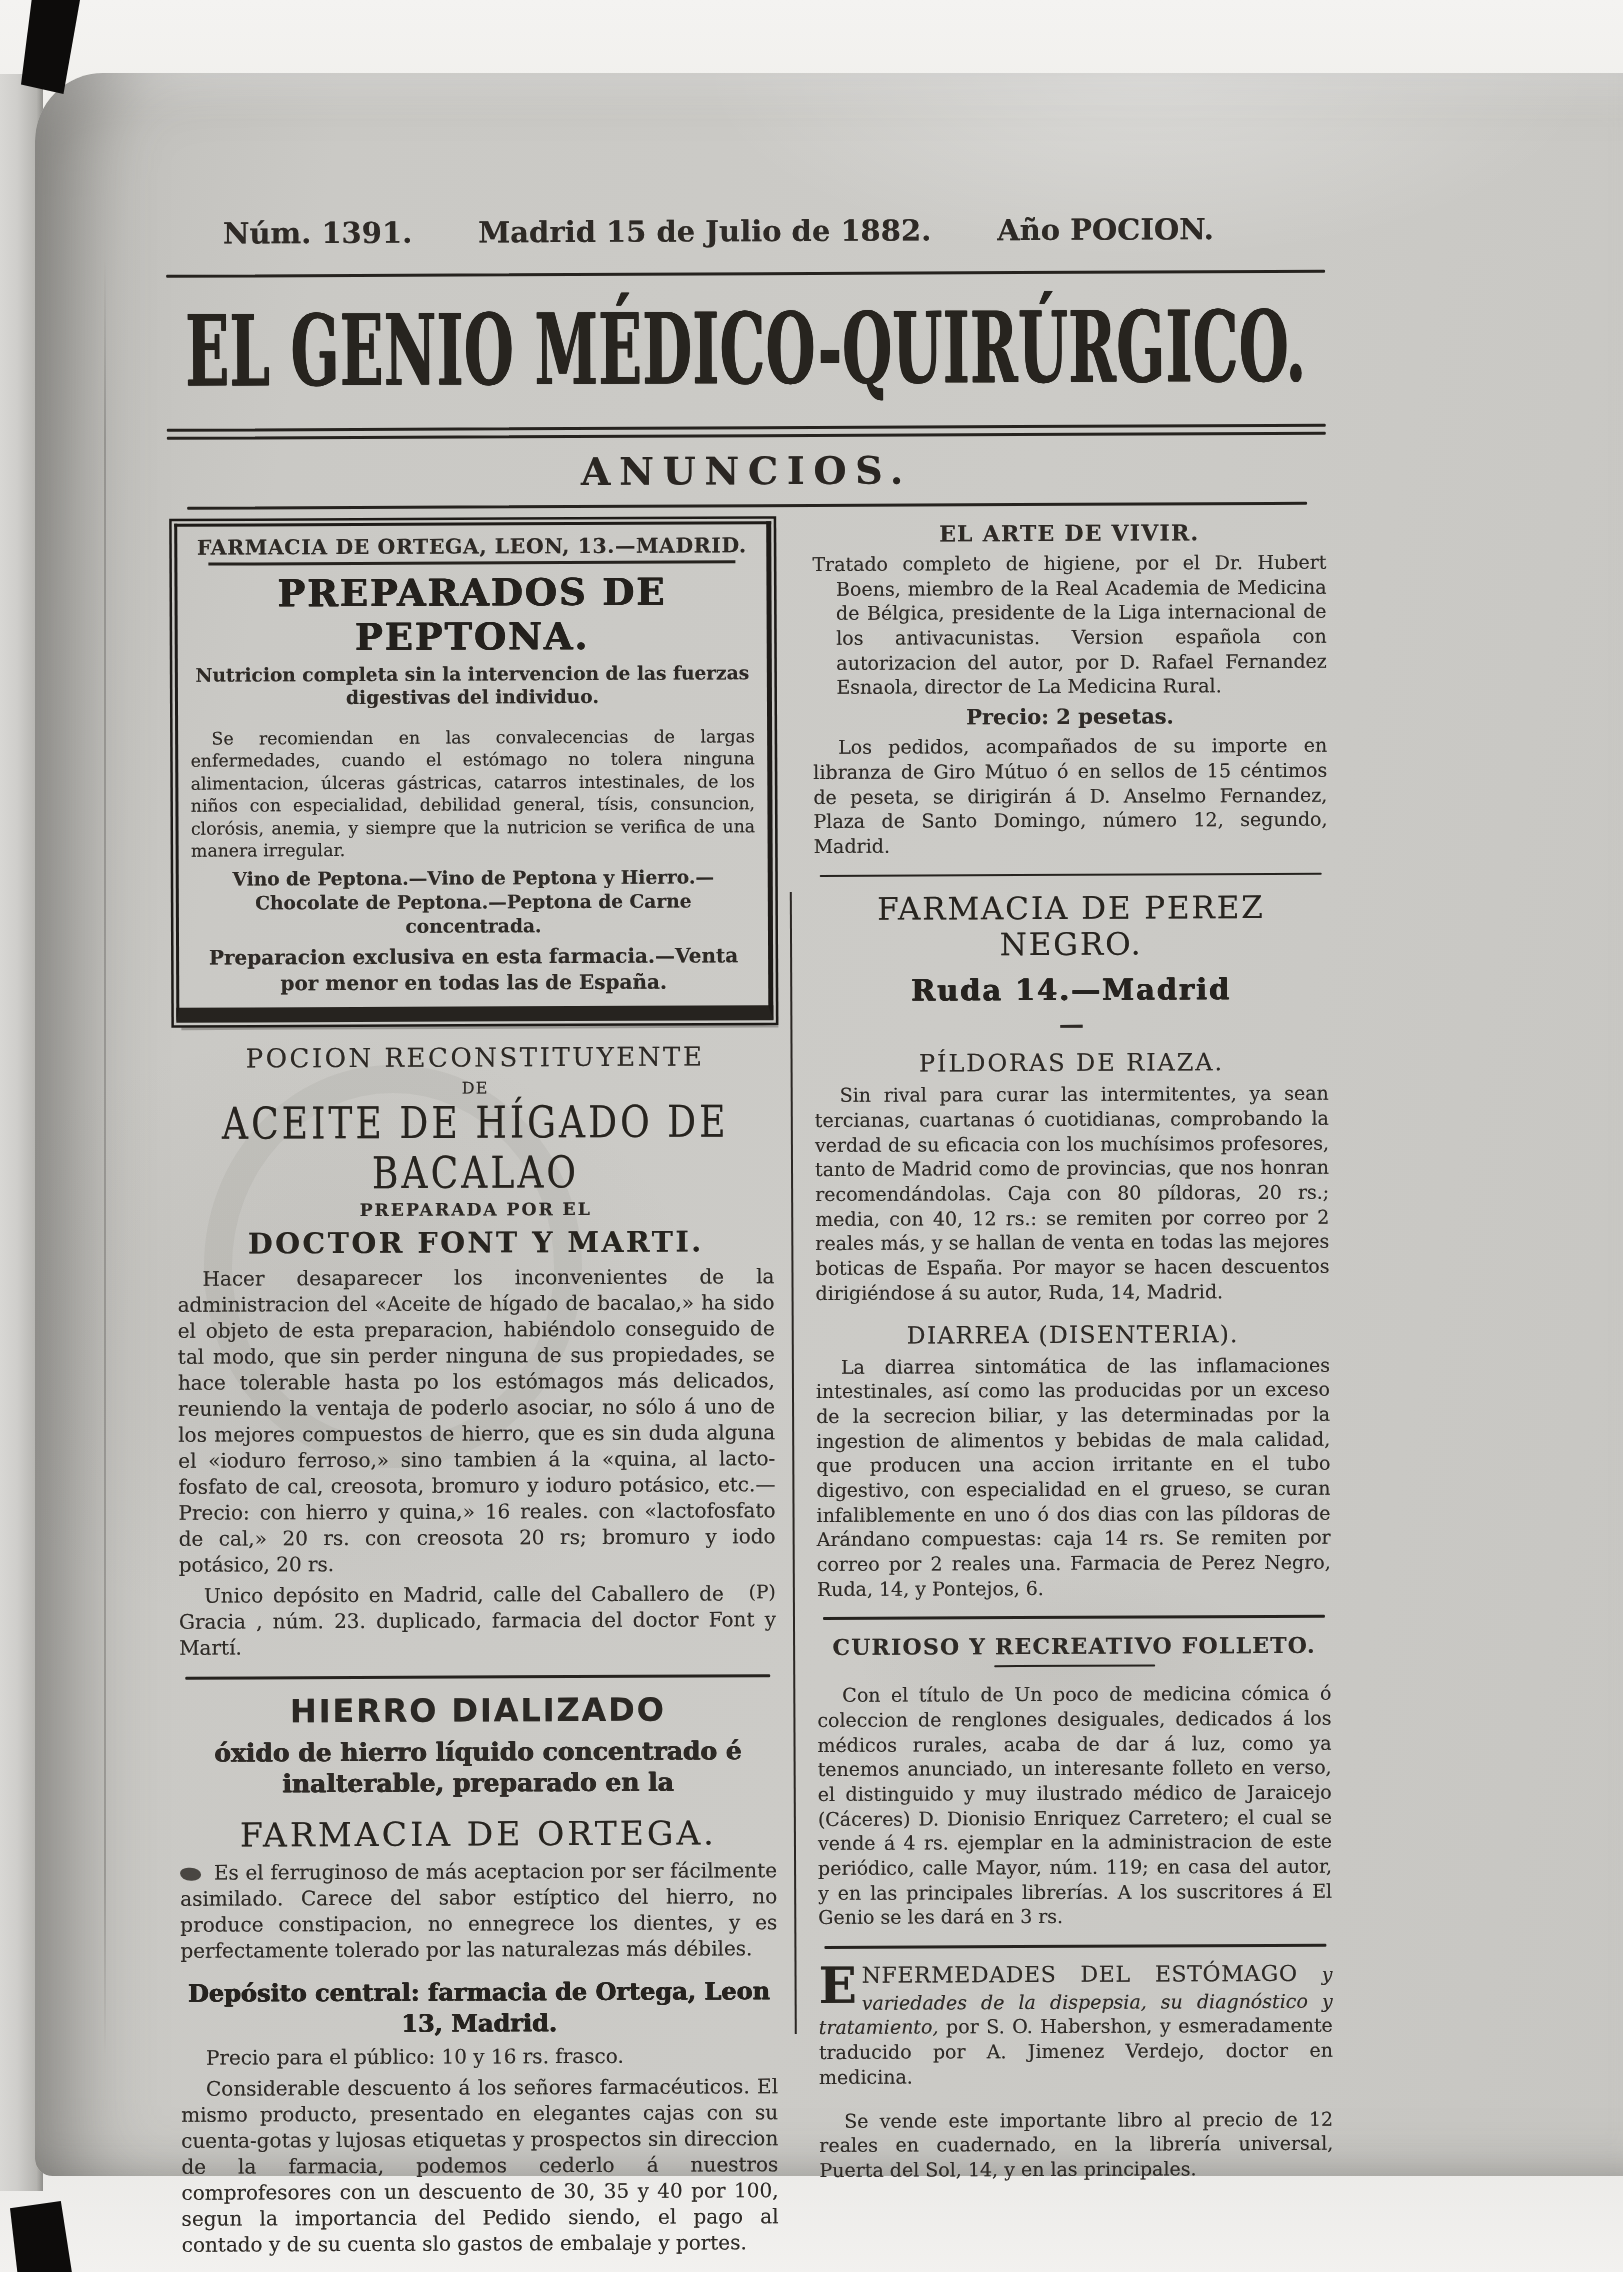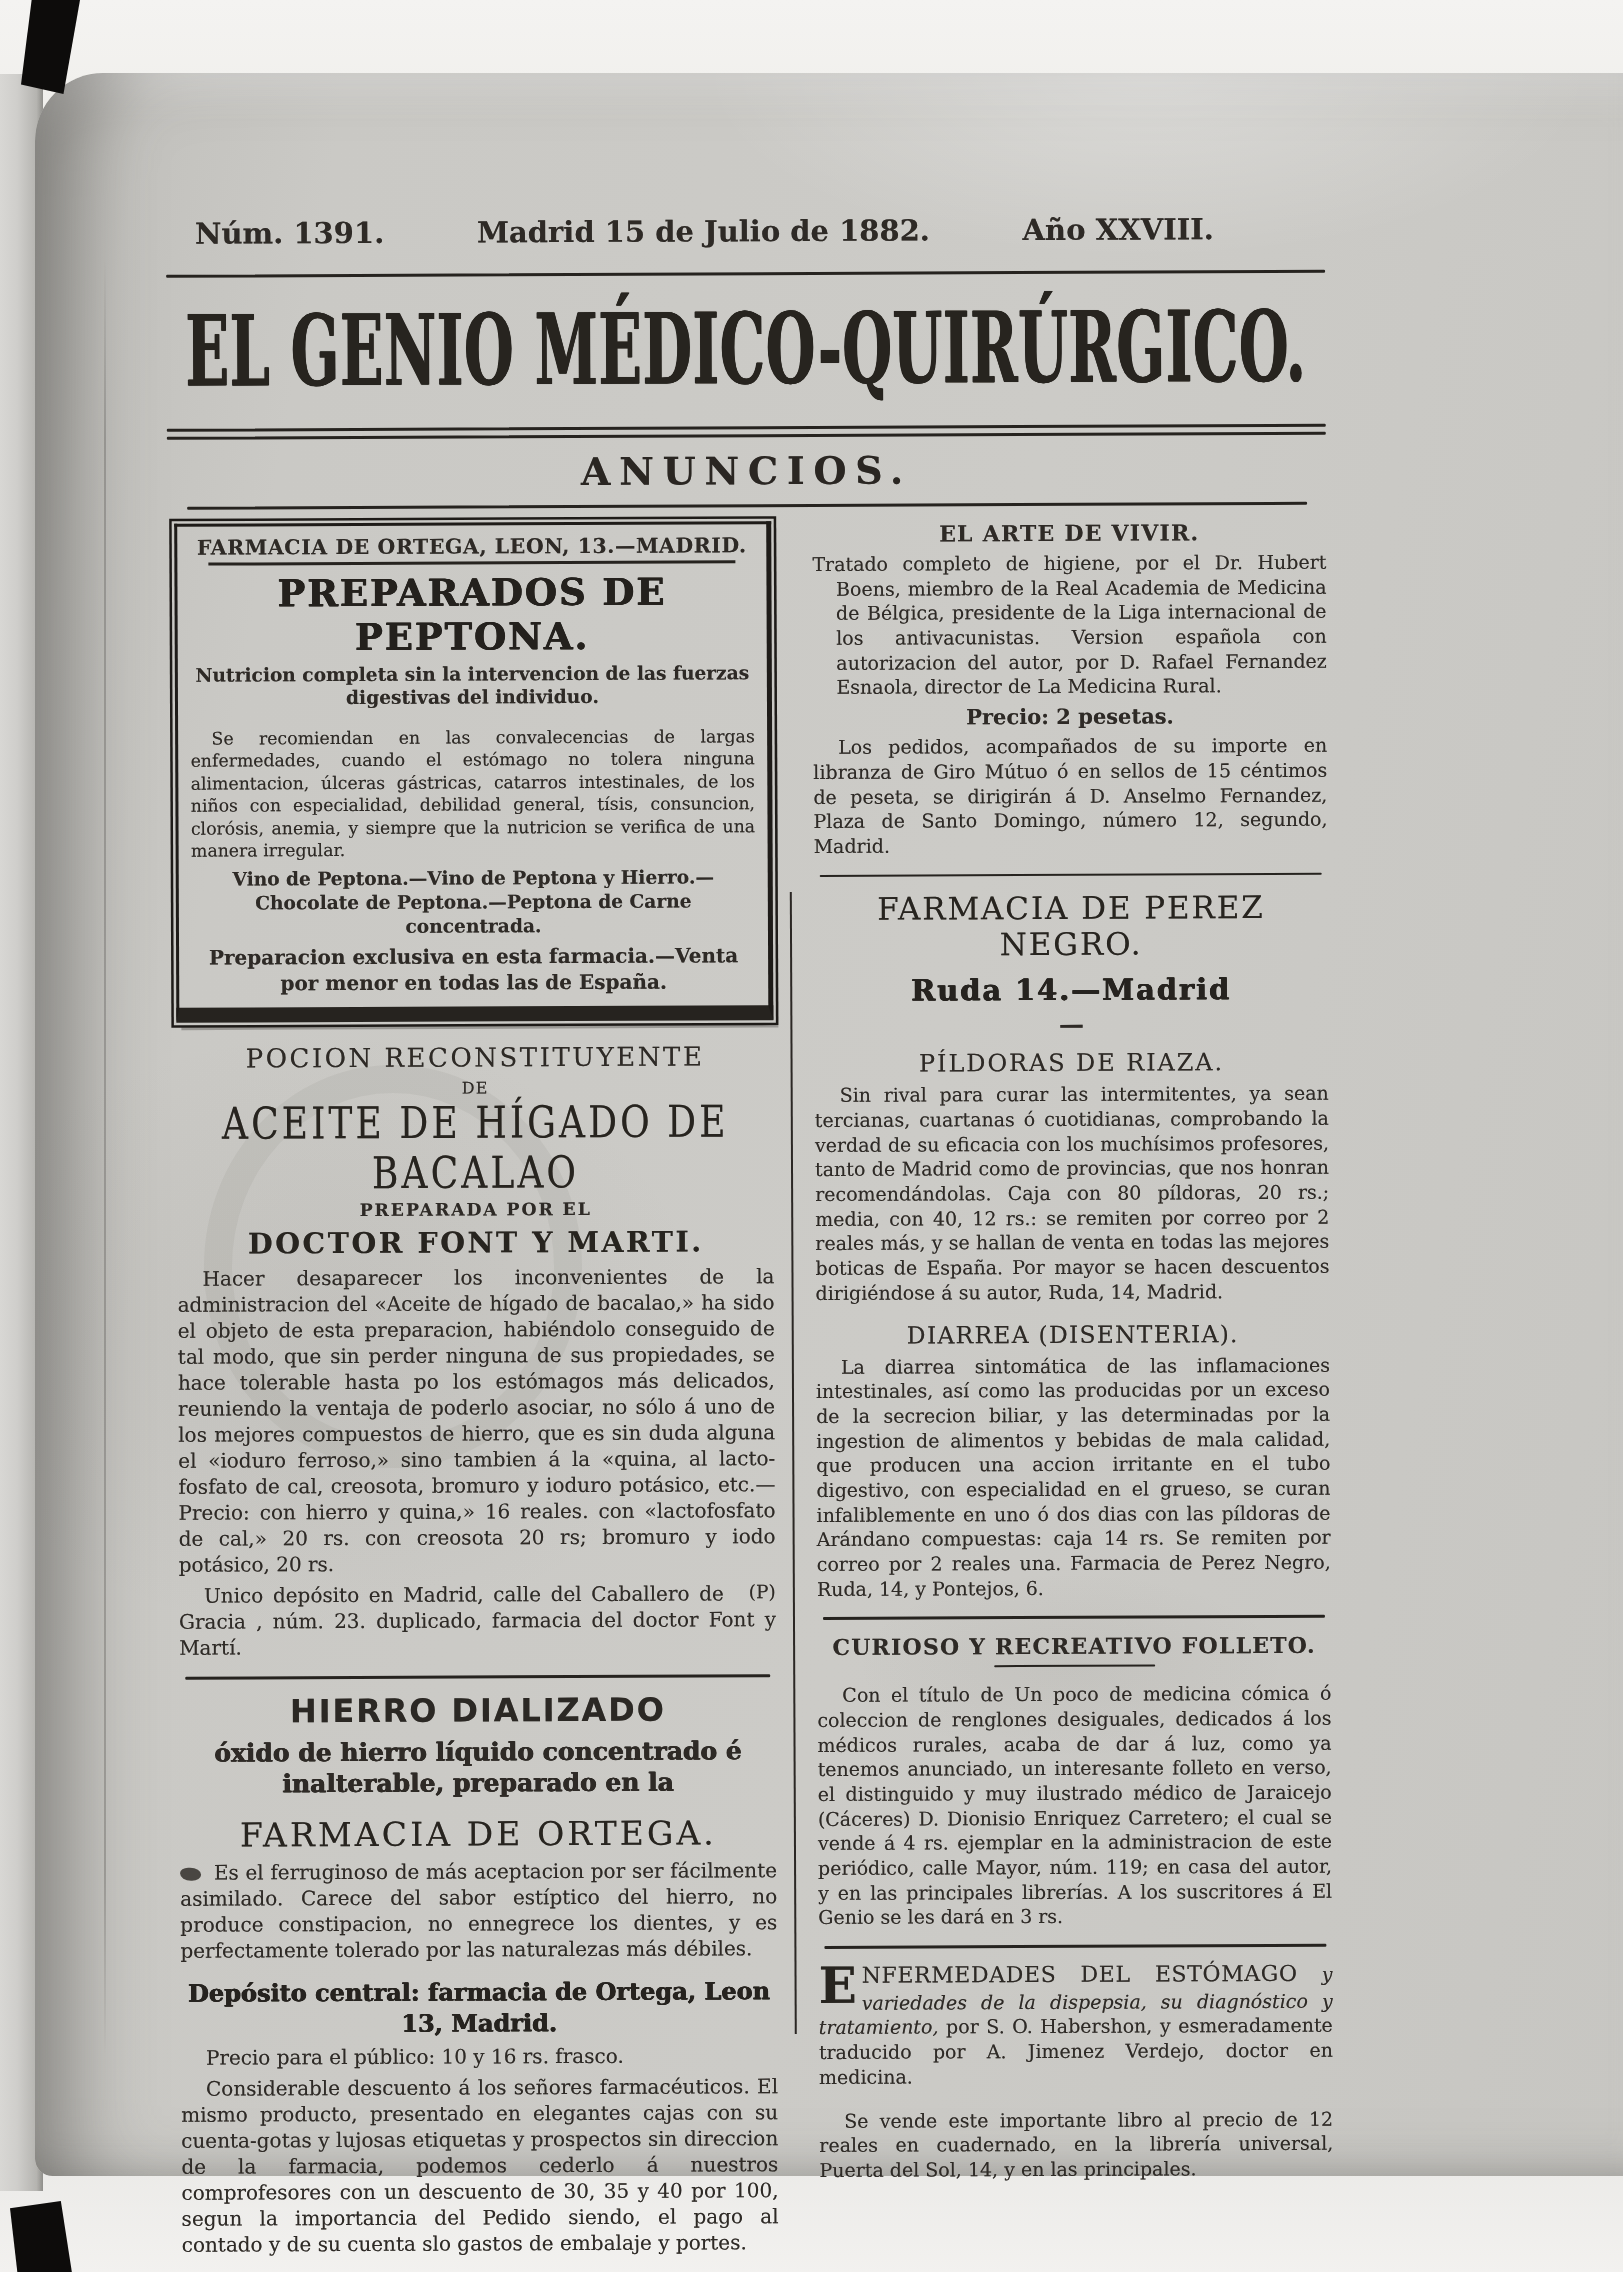--- a/index.html
+++ b/index.html
@@ -31,21 +31,21 @@
                 background:radial-gradient(closest-side,rgba(84,80,74,.06),rgba(84,80,74,0));}
   .content{position:absolute;left:0;top:0;width:1624px;height:2273px;color:#2e2a26;
            transform:rotate(-0.25deg);transform-origin:805px 248px;
            text-shadow:0 0 0.6px rgba(46,42,38,.5);}
   .abs{position:absolute;}
   .rule{position:absolute;background:#26231f;height:3.1px;border-radius:1.2px;}
   .heavy{text-shadow:0.4px 0 currentColor,-0.4px 0 currentColor,0 0 0.6px rgba(20,18,16,.45);}
   
   .hdr-row{top:214px;left:167px;width:1157px;display:flex;justify-content:space-between;
            font-size:29px;font-weight:bold;padding:0;box-sizing:border-box;}
-  .hdr-row .lft{margin-left:28px;text-align:right;} .hdr-row .rgt{margin-right:110px;}
+  .hdr-row .lft{margin-left:56px;text-align:right;} .hdr-row .rgt{margin-right:110px;}
   .masthead{top:290px;left:167px;width:1157px;text-align:center;font-weight:bold;font-size:57px;
             letter-spacing:0.6px;white-space:nowrap;transform:scaleY(1.72);transform-origin:top center;color:#27241f;}
   .dr1{top:426px;} .dr2{top:434px;}
   .anuncios{top:448px;left:167px;width:1157px;text-align:center;font-weight:bold;font-size:38px;letter-spacing:8.7px;color:#2a2622;}
   .rule-top{top:272px;left:166px;width:1159px;}
   .rule-anun{top:504px;left:186px;width:1120px;height:2.5px;}
   
   .col{position:absolute;top:521px;}
   .col-left{left:173px;width:597px;}
   .col-right{left:811px;width:514px;}
@@ -108,21 +108,21 @@
   <div class="tape tape-bottom"></div>
   <div class="fold-line"></div>
   <div class="ghost ghost-stamp"></div>
   <div class="ghost ghost-smudge"></div>
 
   <div class="content">
 
     <div class="abs hdr-row">
       <span class="lft">Núm. 1391.</span>
       <span>Madrid 15 de Julio de 1882.</span>
-      <span class="rgt">Año XXVIII.</span>
+      <span class="rgt">Año POCION.</span>
     </div>
     <div class="rule rule-top"></div>
 
     <div class="abs masthead heavy">EL GENIO MÉDICO-QUIRÚRGICO.</div>
     <div class="rule dr1" style="left:166px;width:1159px;"></div>
     <div class="rule dr2" style="left:166px;width:1159px;height:2.5px;"></div>
     <div class="abs anuncios">ANUNCIOS.</div>
     <div class="rule rule-anun"></div>
 
     <div class="col-divider"></div>

